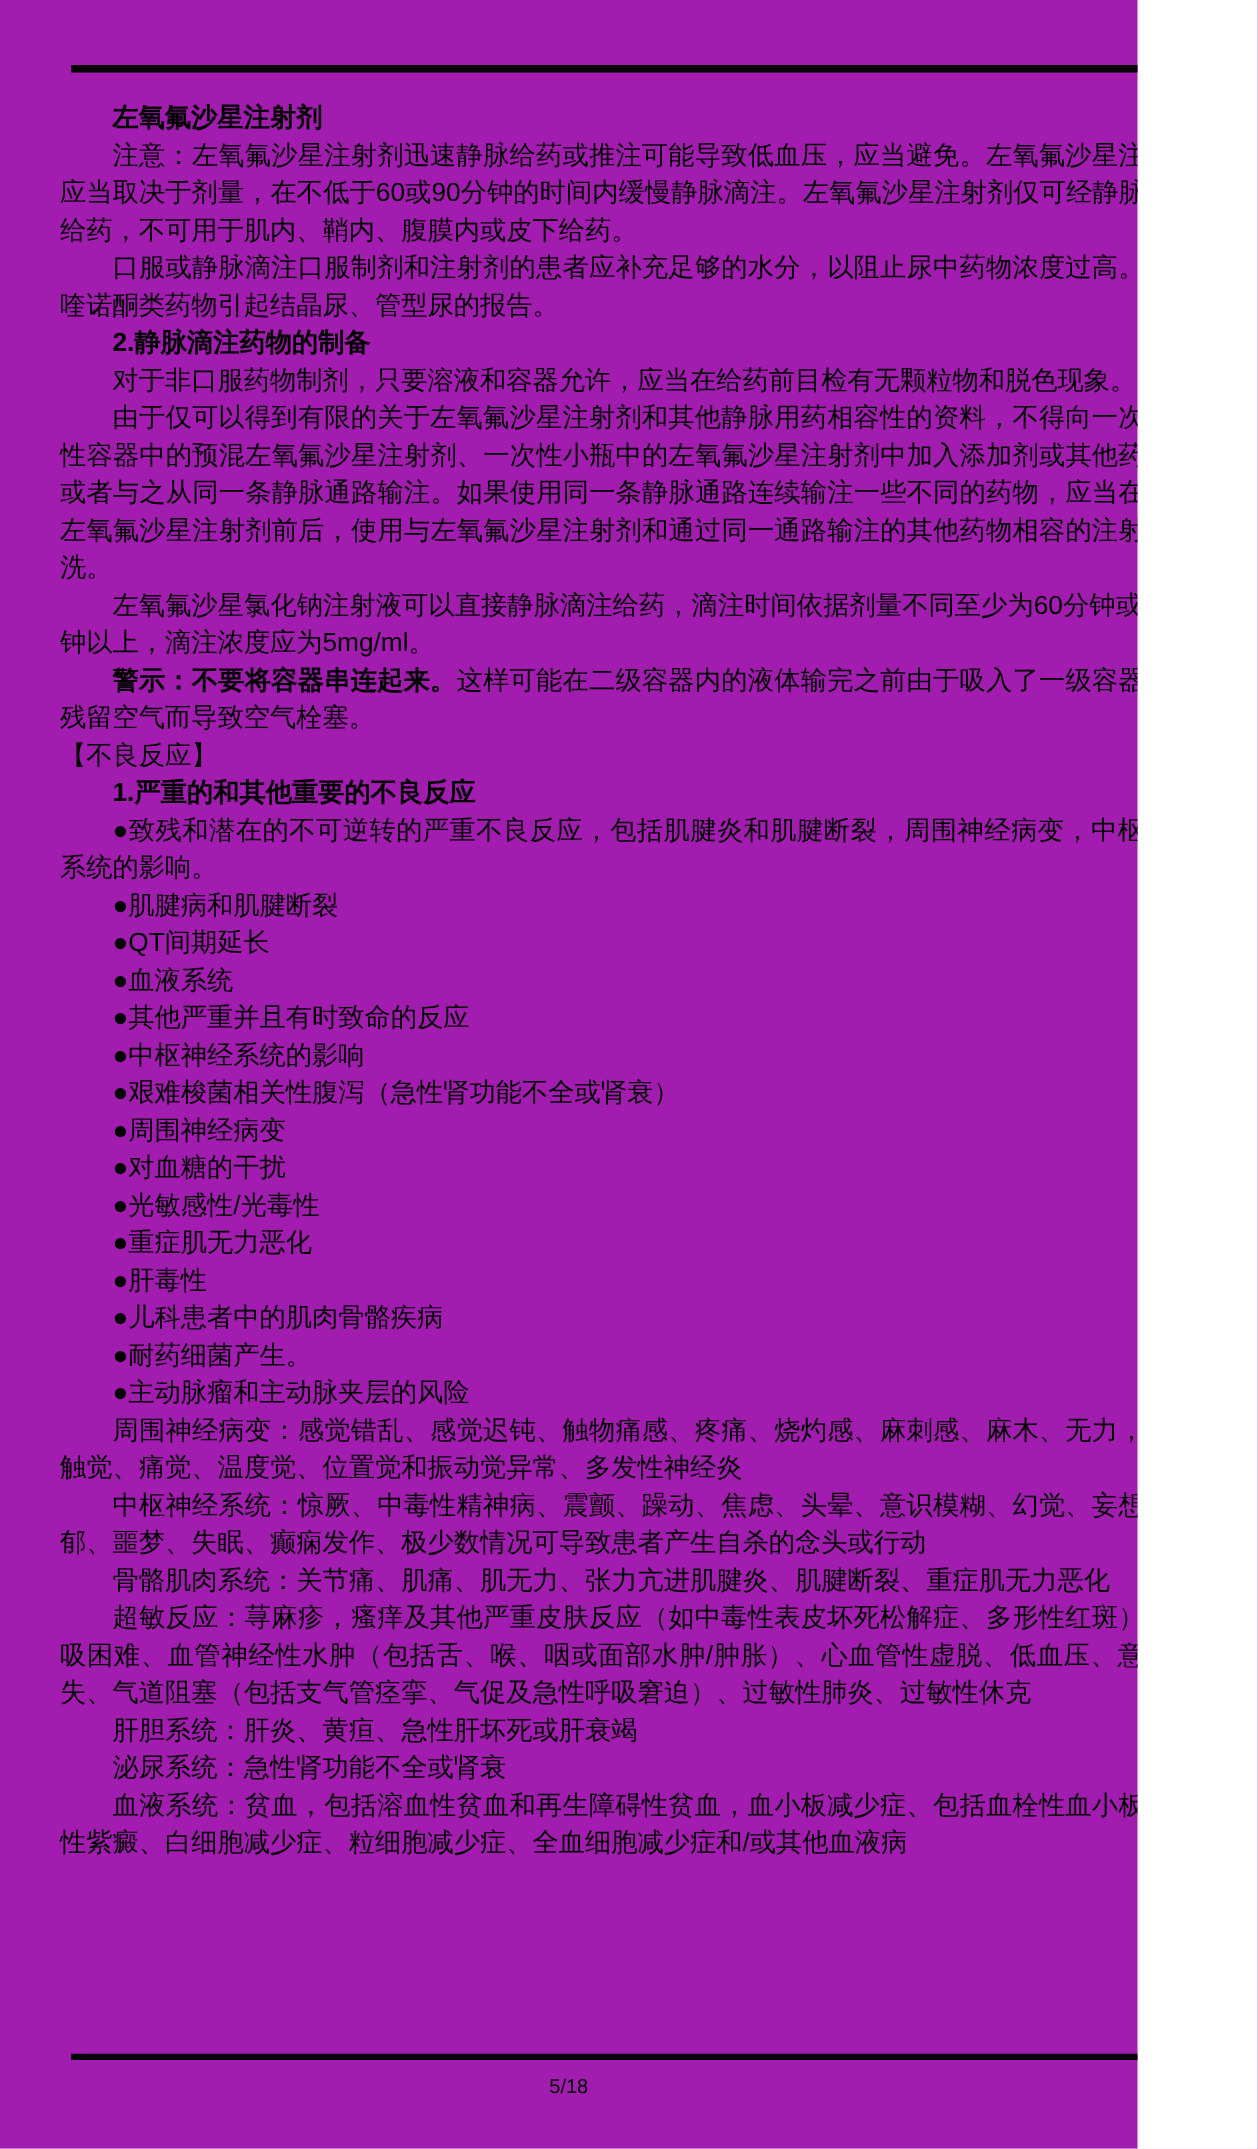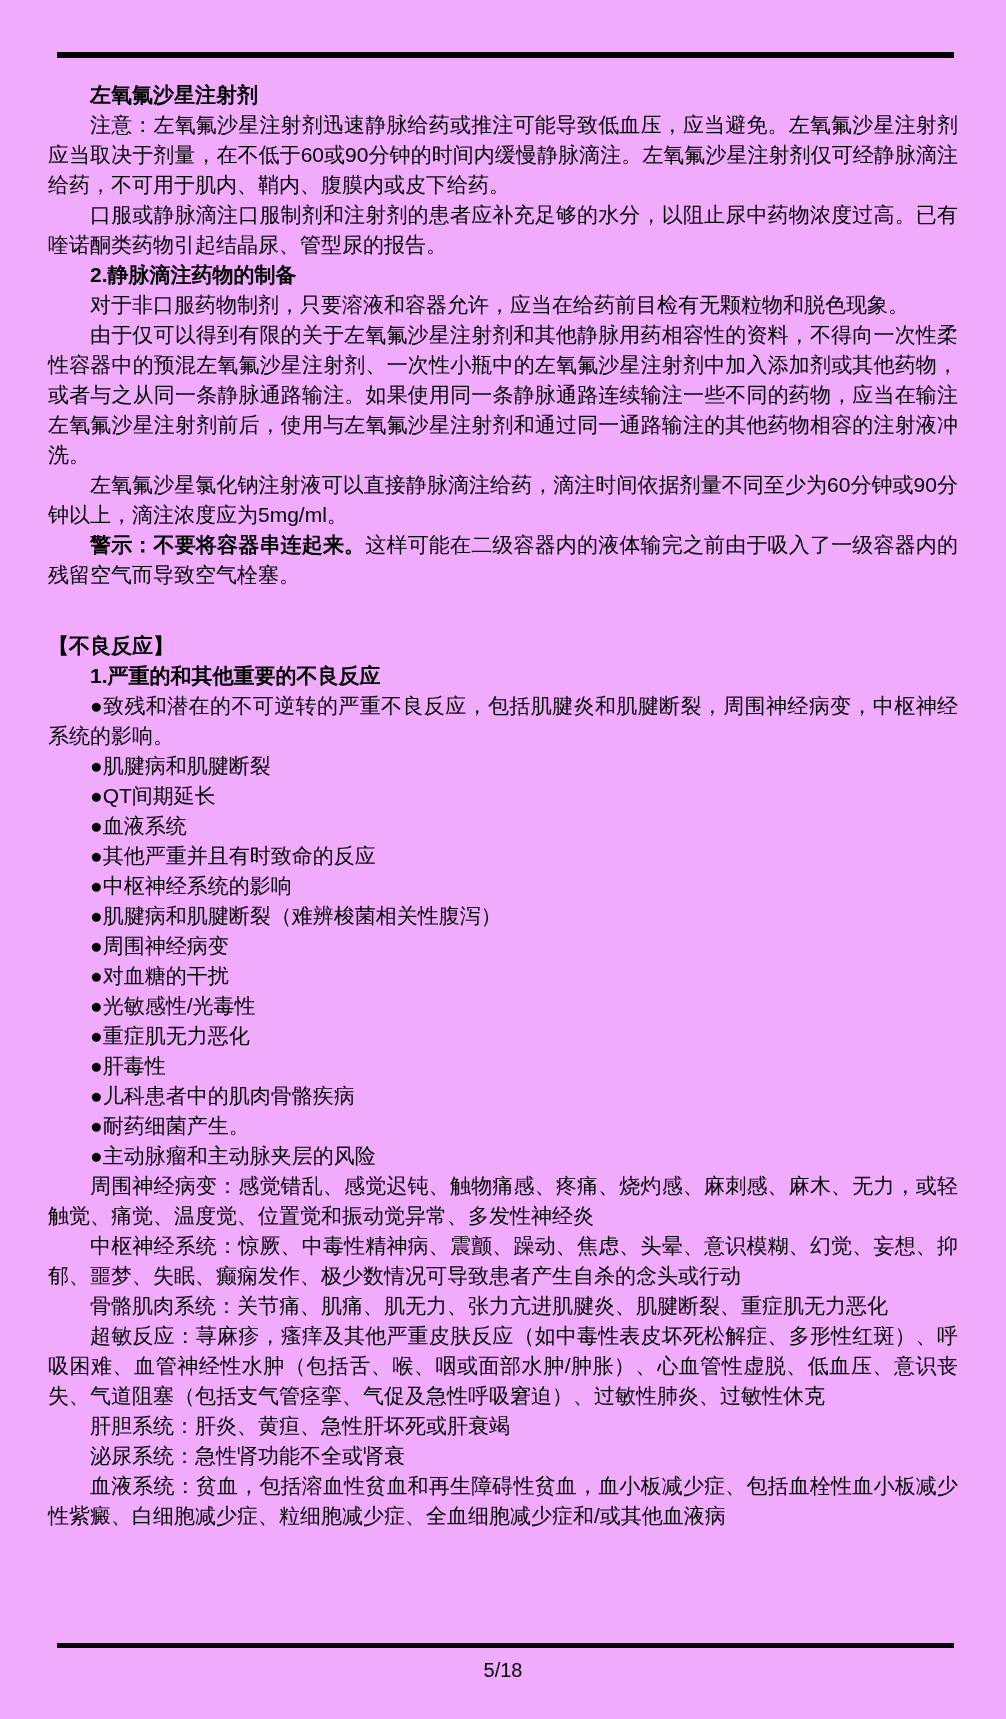--- a/index.html
+++ b/index.html
@@ -2,23 +2,23 @@
 <html><head>
 <meta charset="utf-8">
 <style>
   html, body {
     margin: 0;
     padding: 0;
     background: #ffffff;
   }
   .page {
     position: relative;
-    width: 1006px;
+    width: 910px;
     height: 1719px;
-    background: #f0abfc;
+    background: #a21caf;
     color: #000000;
     font-family: "Liberation Sans", "DejaVu Sans", sans-serif;
     overflow: hidden;
   }
   .top-rule {
     position: absolute;
     left: 57px;
     top: 52px;
     width: 897px;
     height: 6px;
@@ -43,37 +43,36 @@
   }
   .content p {
     margin: 0;
     padding: 0;
     text-indent: 2em;
   }
   .content p.heading {
     font-weight: bold;
   }
   .content p.section {
-    font-weight: bold;
+    font-weight: normal;
     text-indent: 0;
-    margin-top: 41px;
   }
   .content p.para b {
     font-weight: bold;
   }
   .content .marker {
     font-style: normal;
   }
   .footer {
     position: absolute;
     left: 0;
     top: 1658px;
     width: 100%;
     text-align: center;
-    font-size: 20px;
+    font-size: 16px;
     line-height: 24px;
     color: #000000;
   }
 </style>
 </head>
 <body>
 
 <div class="page">
   <div class="top-rule"></div>
   <div class="content">
@@ -86,21 +85,21 @@
       <p class="para"><span>左氧氟沙星氯化钠注射液可以直接静脉滴注给药，滴注时间依据剂量不同至少为60分钟或90分钟以上，滴注浓度应为5mg/ml。</span></p>
       <p class="para"><b>警示：不要将容器串连起来。</b><span>这样可能在二级容器内的液体输完之前由于吸入了一级容器内的残留空气而导致空气栓塞。</span></p>
       <p class="section"><span>【不良反应】</span></p>
       <p class="heading"><span>1.严重的和其他重要的不良反应</span></p>
       <p class="bullet"><span class="marker">●</span><span>致残和潜在的不可逆转的严重不良反应，包括肌腱炎和肌腱断裂，周围神经病变，中枢神经系统的影响。</span></p>
       <p class="bullet"><span class="marker">●</span><span>肌腱病和肌腱断裂</span></p>
       <p class="bullet"><span class="marker">●</span><span>QT间期延长</span></p>
       <p class="bullet"><span class="marker">●</span><span>血液系统</span></p>
       <p class="bullet"><span class="marker">●</span><span>其他严重并且有时致命的反应</span></p>
       <p class="bullet"><span class="marker">●</span><span>中枢神经系统的影响</span></p>
-      <p class="bullet"><span class="marker">●</span><span>肌腱病和肌腱断裂（难辨梭菌相关性腹泻）</span></p>
+      <p class="bullet"><span class="marker">●</span><span>艰难梭菌相关性腹泻（急性肾功能不全或肾衰）</span></p>
       <p class="bullet"><span class="marker">●</span><span>周围神经病变</span></p>
       <p class="bullet"><span class="marker">●</span><span>对血糖的干扰</span></p>
       <p class="bullet"><span class="marker">●</span><span>光敏感性/光毒性</span></p>
       <p class="bullet"><span class="marker">●</span><span>重症肌无力恶化</span></p>
       <p class="bullet"><span class="marker">●</span><span>肝毒性</span></p>
       <p class="bullet"><span class="marker">●</span><span>儿科患者中的肌肉骨骼疾病</span></p>
       <p class="bullet"><span class="marker">●</span><span>耐药细菌产生。</span></p>
       <p class="bullet"><span class="marker">●</span><span>主动脉瘤和主动脉夹层的风险</span></p>
       <p class="para"><span>周围神经病变：感觉错乱、感觉迟钝、触物痛感、疼痛、烧灼感、麻刺感、麻木、无力，或轻触觉、痛觉、温度觉、位置觉和振动觉异常、多发性神经炎</span></p>
       <p class="para"><span>中枢神经系统：惊厥、中毒性精神病、震颤、躁动、焦虑、头晕、意识模糊、幻觉、妄想、抑郁、噩梦、失眠、癫痫发作、极少数情况可导致患者产生自杀的念头或行动</span></p>

